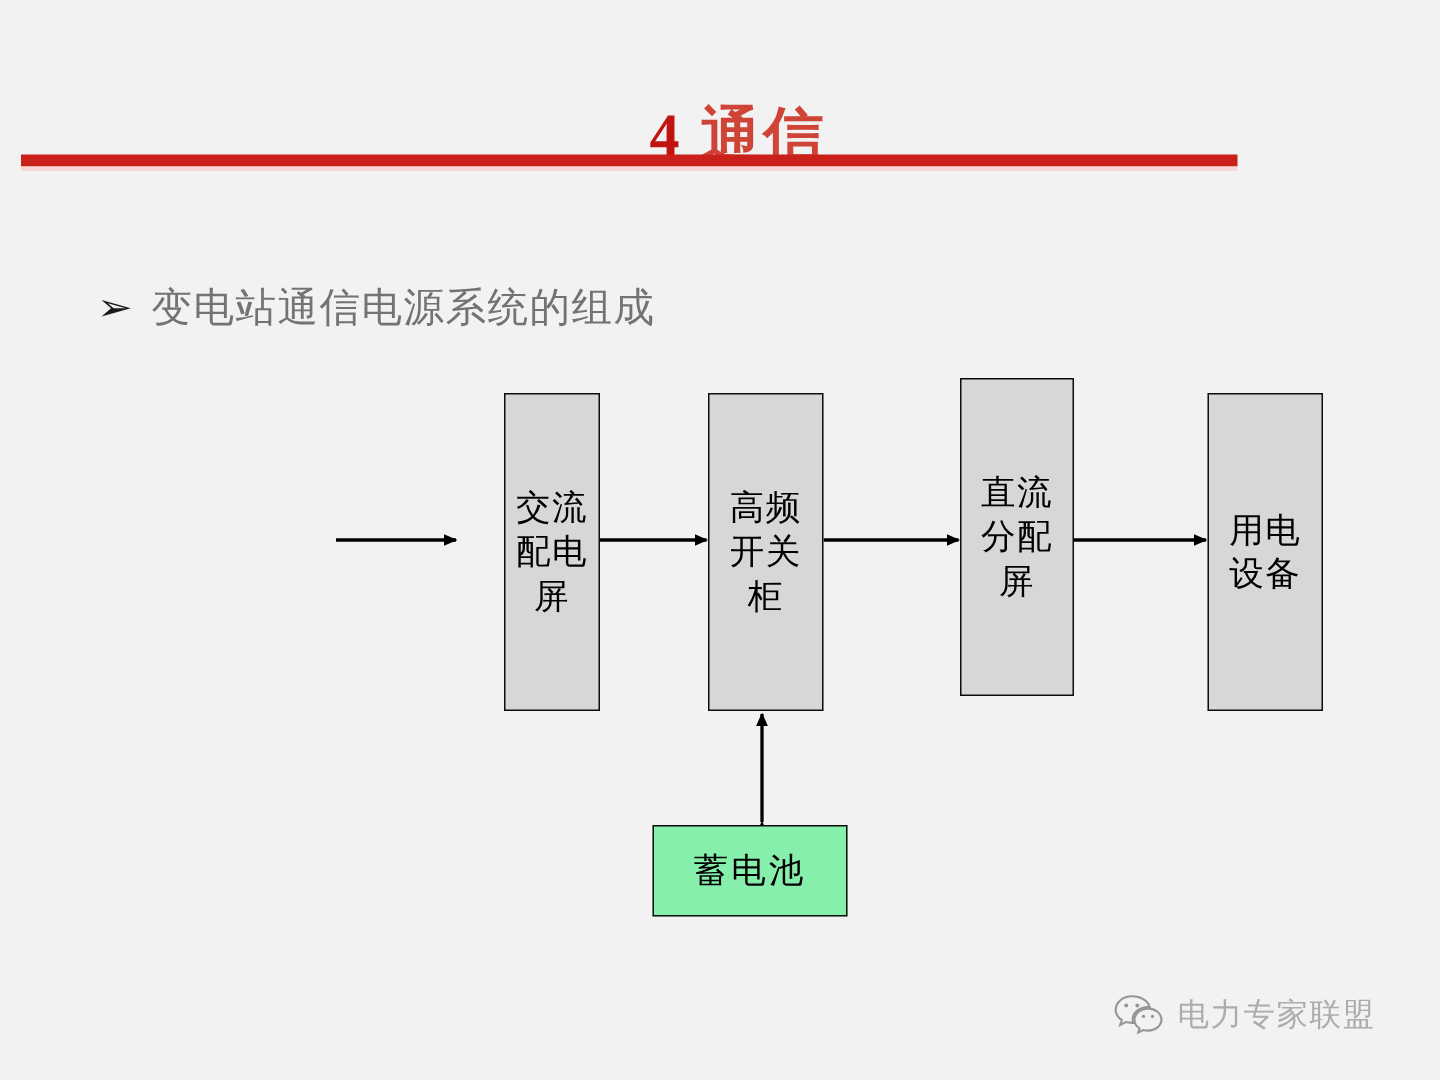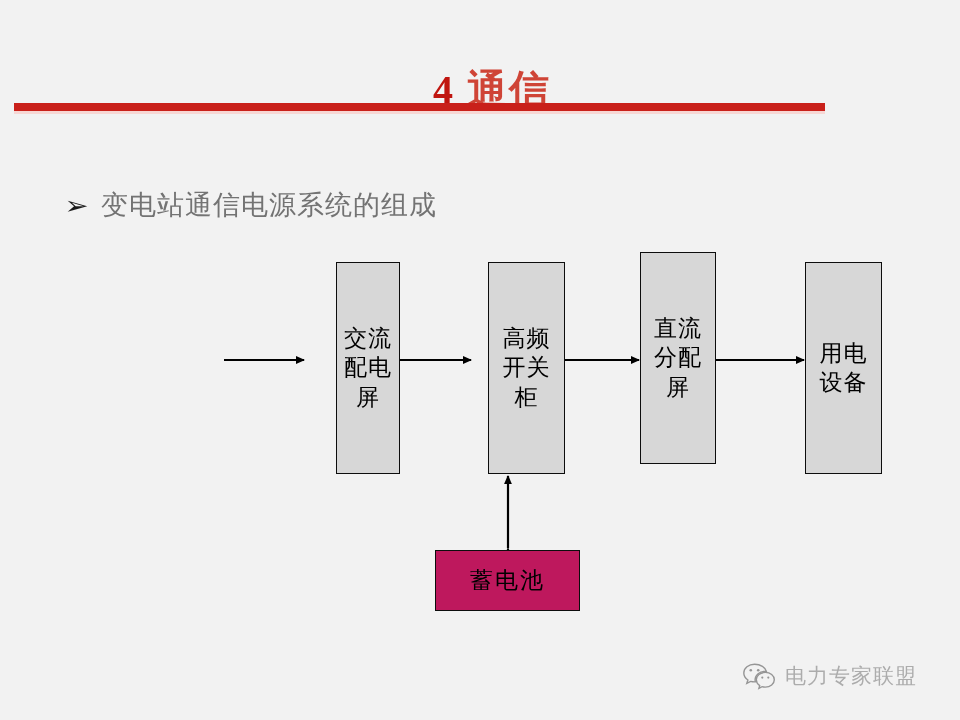--- a/index.html
+++ b/index.html
@@ -101,25 +101,25 @@
     color: #000;
     text-align: center;
     font-weight: normal;
     letter-spacing: 1px;
     white-space: pre-line;
   }
 
   #box-battery {
     position: absolute;
     box-sizing: border-box;
-    background: #be185d;
+    background: #86efac;
     border: 1.6px solid #0d0d0d;
     left: 435px;
     top: 550px;
-    width: 145px;
+    width: 130px;
     height: 61px;
     display: flex;
     align-items: center;
     justify-content: center;
   }
   #box-battery .box-label {
     font-size: 23px;
     color: #000;
     letter-spacing: 2px;
   }
@@ -177,21 +177,21 @@
     <line x1="508" y1="548" x2="508" y2="476" stroke="#000" stroke-width="2.2" marker-end="url(#ah)" marker-start="url(#ahb)"></line>
   </svg>
 
 
   <div class="proc-box" style="left:305px;top:262px;width:64px;height:212px;margin-left:31px;">
     <span class="box-label">交流
 配电
 屏</span>
   </div>
 
-  <div class="proc-box" style="left:488px;top:262px;width:77px;height:212px;">
+  <div class="proc-box" style="left:472px;top:262px;width:77px;height:212px;">
     <span class="box-label">高频
 开关
 柜</span>
   </div>
 
   <div class="proc-box" style="left:640px;top:252px;width:76px;height:212px;">
     <span class="box-label">直流
 分配
 屏</span>
   </div>

